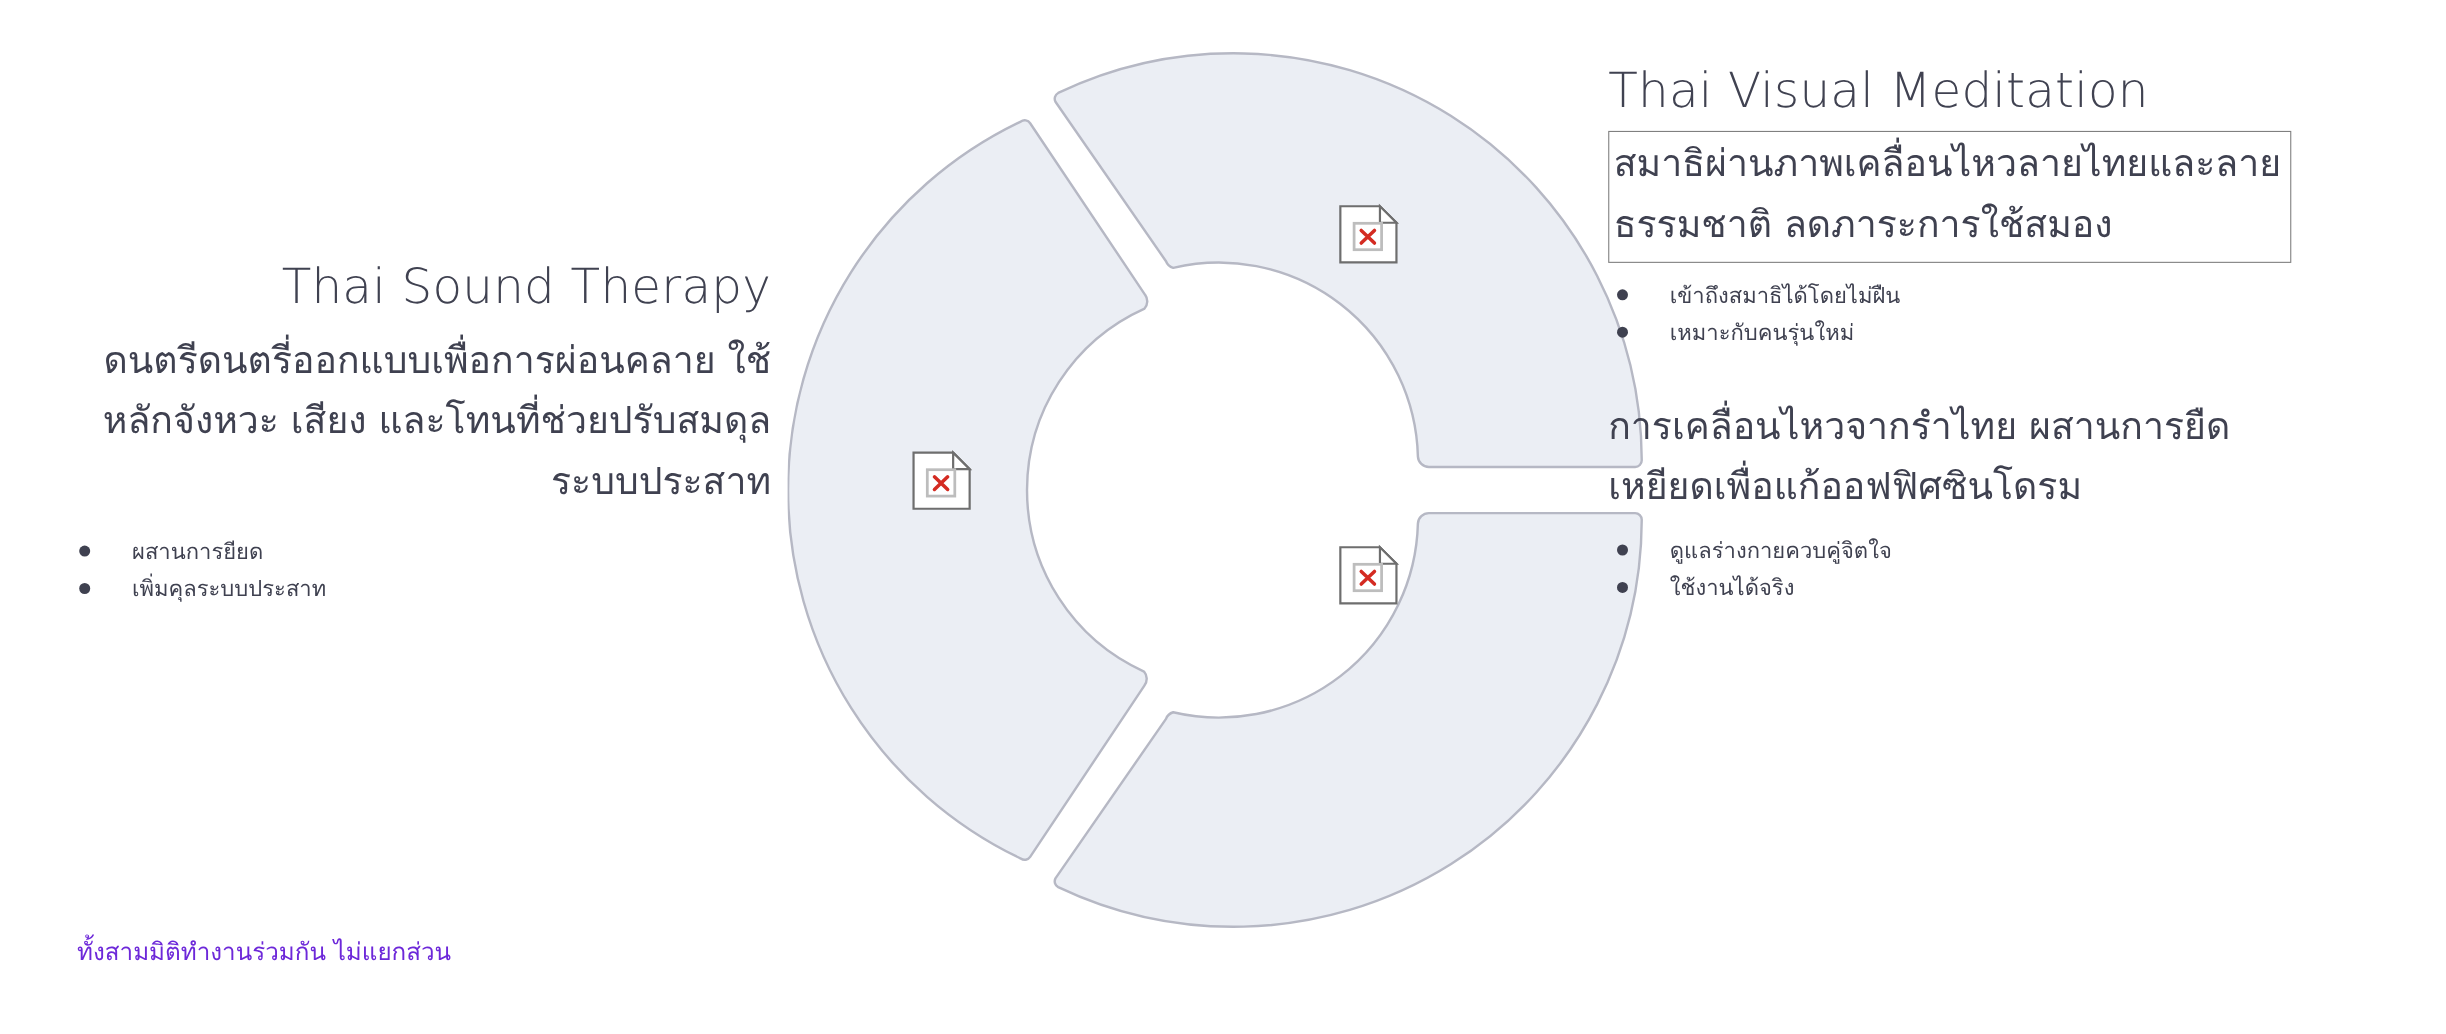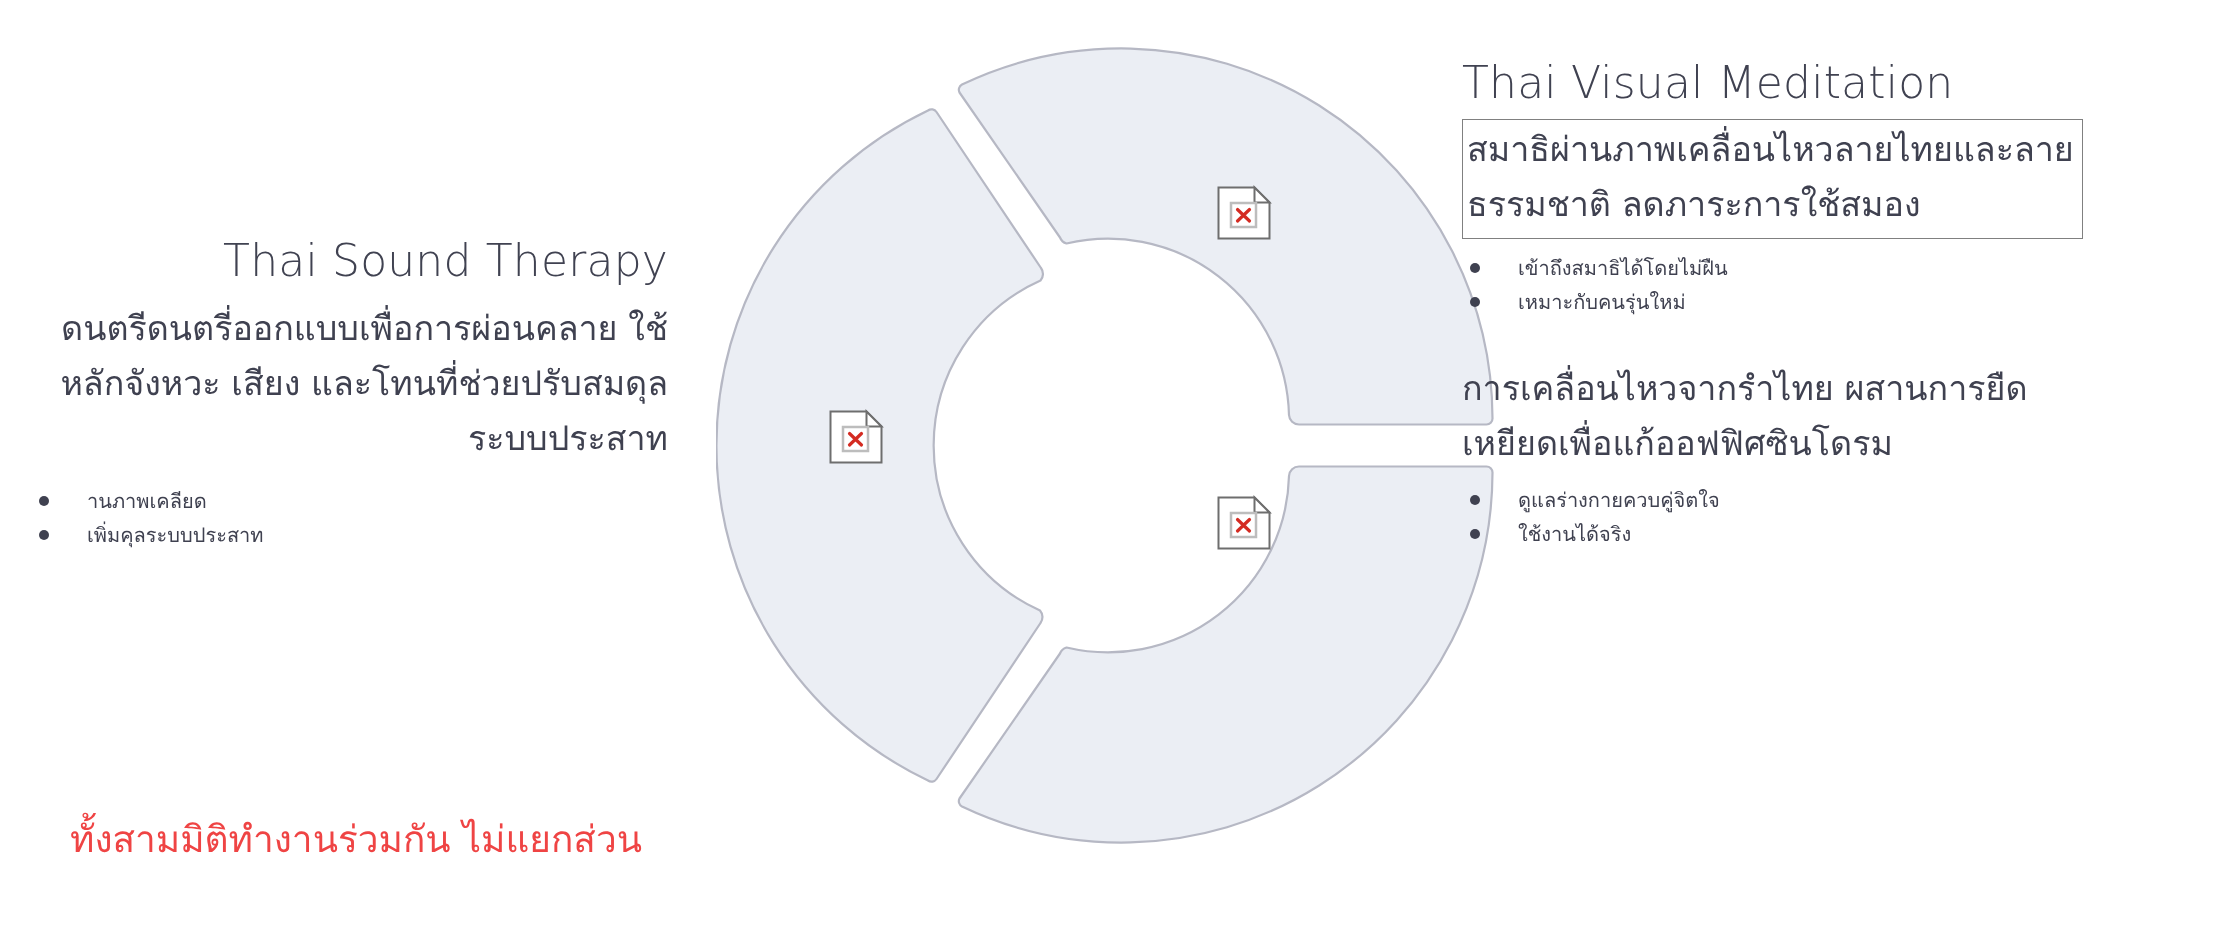--- a/index.html
+++ b/index.html
@@ -51,40 +51,40 @@
     transform: translateY(-50%);
     width: 10px;
     height: 10px;
     border-radius: 50%;
     background: #3f4150;
   }
 
   
   #left-column {
     position: absolute;
-    left: 23px;
+    left: 56px;
     top: 236px;
     width: 645px;
   }
   #left-column .heading,
   #left-column .desc {
     text-align: right;
   }
   #left-column .heading { margin: 0 0 14px 0; }
   #left-column .desc { margin: 0 0 18px 0; }
   #left-column .bullets { margin-top: 6px; }
   #left-column .bullets li { text-align: left; padding-left: 64px; }
   #left-column .bullets li .dot { left: 16px; }
 
   #summary-note {
     position: absolute;
     left: 70px;
-    top: 809px;
-    font-size: 37px;
-    color: #ef4444;
+    top: 848px;
+    font-size: 22px;
+    color: #6d28d9;
     white-space: nowrap;
   }
 
   
   #right-column {
     position: absolute;
     left: 1462px;
     top: 58px;
     width: 625px;
   }
@@ -126,21 +126,21 @@
 </head>
 <body>
 
 <div id="left-column">
   <div class="section">
     <div class="heading">Thai Sound Therapy</div>
     <div class="desc">ดนตรีดนตรี่ออกแบบเพื่อการผ่อนคลาย ใช้หลักจังหวะ เสียง และโทนที่ช่วยปรับสมดุลระบบประสาท</div>
     <ul class="bullets">
       <li>
         <span class="dot"></span>
-        <span>านภาพเคลียด</span>
+        <span>ผสานการยียด</span>
       </li>
       <li>
         <span class="dot"></span>
         <span>เพิ่มคุลระบบประสาท</span>
       </li>
     </ul>
   </div>
 </div>
 
 <div id="summary-note">ทั้งสามมิติทำงานร่วมกัน ไม่แยกส่วน</div>

